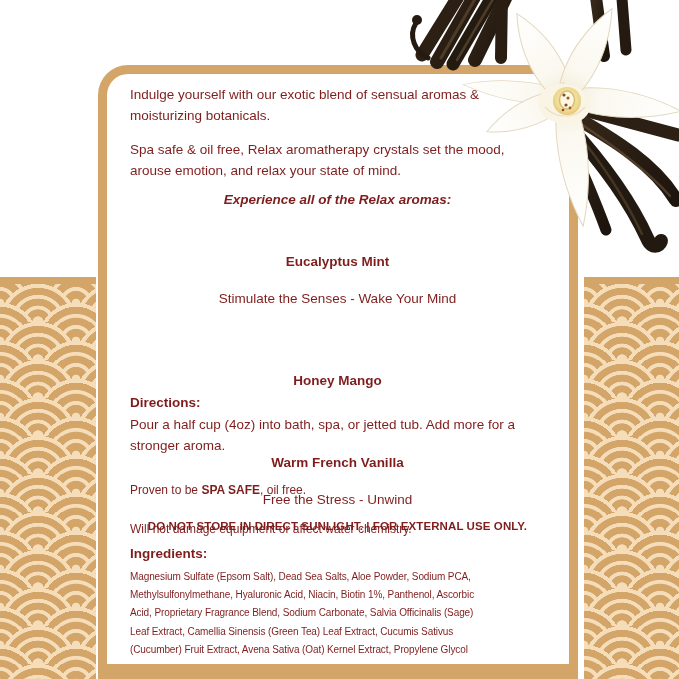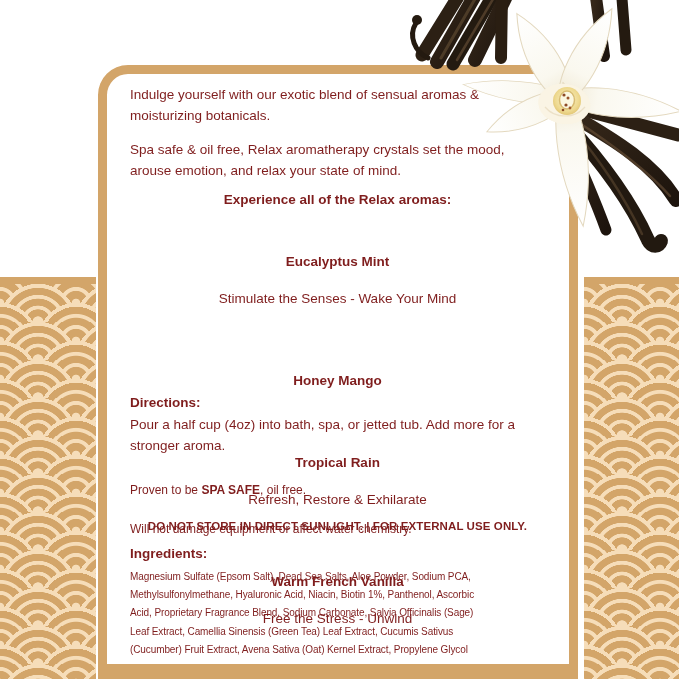--- a/index.html
+++ b/index.html
@@ -27,21 +27,21 @@
   
   #flower-art{position:absolute;left:395px;top:0;width:284px;height:280px;}
 
   
   .t{position:absolute;white-space:pre-line;}
   .body{font-size:13.5px;line-height:21px;}
   .b{font-weight:bold;}
   .center{left:104px;width:467px;text-align:center;}
   #intro{left:130px;top:84px;width:442px;}
   #intro2{left:130px;top:139px;width:442px;}
-  #aromas-heading{top:192px;font-size:13.5px;}
+  #aromas-heading{top:192px;font-size:13.5px;font-style:italic;}
   #aromas-list{top:216px;font-size:13.5px;line-height:18.5px;}
   .aroma{margin-bottom:8px;}
   .aroma .name{font-weight:bold;}
   #directions-label{left:130px;top:395px;font-size:13.5px;}
   #directions-body{left:130px;top:414px;width:448px;}
   #spa-block{left:130px;top:461px;width:448px;font-size:12px;line-height:19.5px;}
   #warning{top:520px;font-size:11.5px;font-weight:bold;letter-spacing:0.1px;}
   #ingredients-label{left:130px;top:546px;font-size:13.5px;}
   #ingredients-body{left:130px;top:568px;width:470px;font-size:10px;line-height:18.2px;letter-spacing:-0.1px;}
 </style>
@@ -129,24 +129,20 @@
 
   <div id="aromas-list" class="t center">
     <div class="aroma">
       <div class="name">Eucalyptus Mint</div>
       <div class="tag">Stimulate the Senses - Wake Your Mind</div>
     </div>
     <div class="aroma">
       <div class="name">Honey Mango</div>
     </div>
     <div class="aroma">
-      <div class="name">Tropical Rain</div>
-      <div class="tag">Refresh, Restore &amp; Exhilarate</div>
-    </div>
-    <div class="aroma">
       <div class="name">Warm French Vanilla</div>
       <div class="tag">Free the Stress - Unwind</div>
     </div>
   </div>
 
   <div id="directions-label" class="t b">Directions:</div>
   <div id="directions-body" class="t body">Pour a half cup (4oz) into bath, spa, or jetted tub. Add more for a
 stronger aroma.</div>
 
   <div id="spa-block" class="t">

